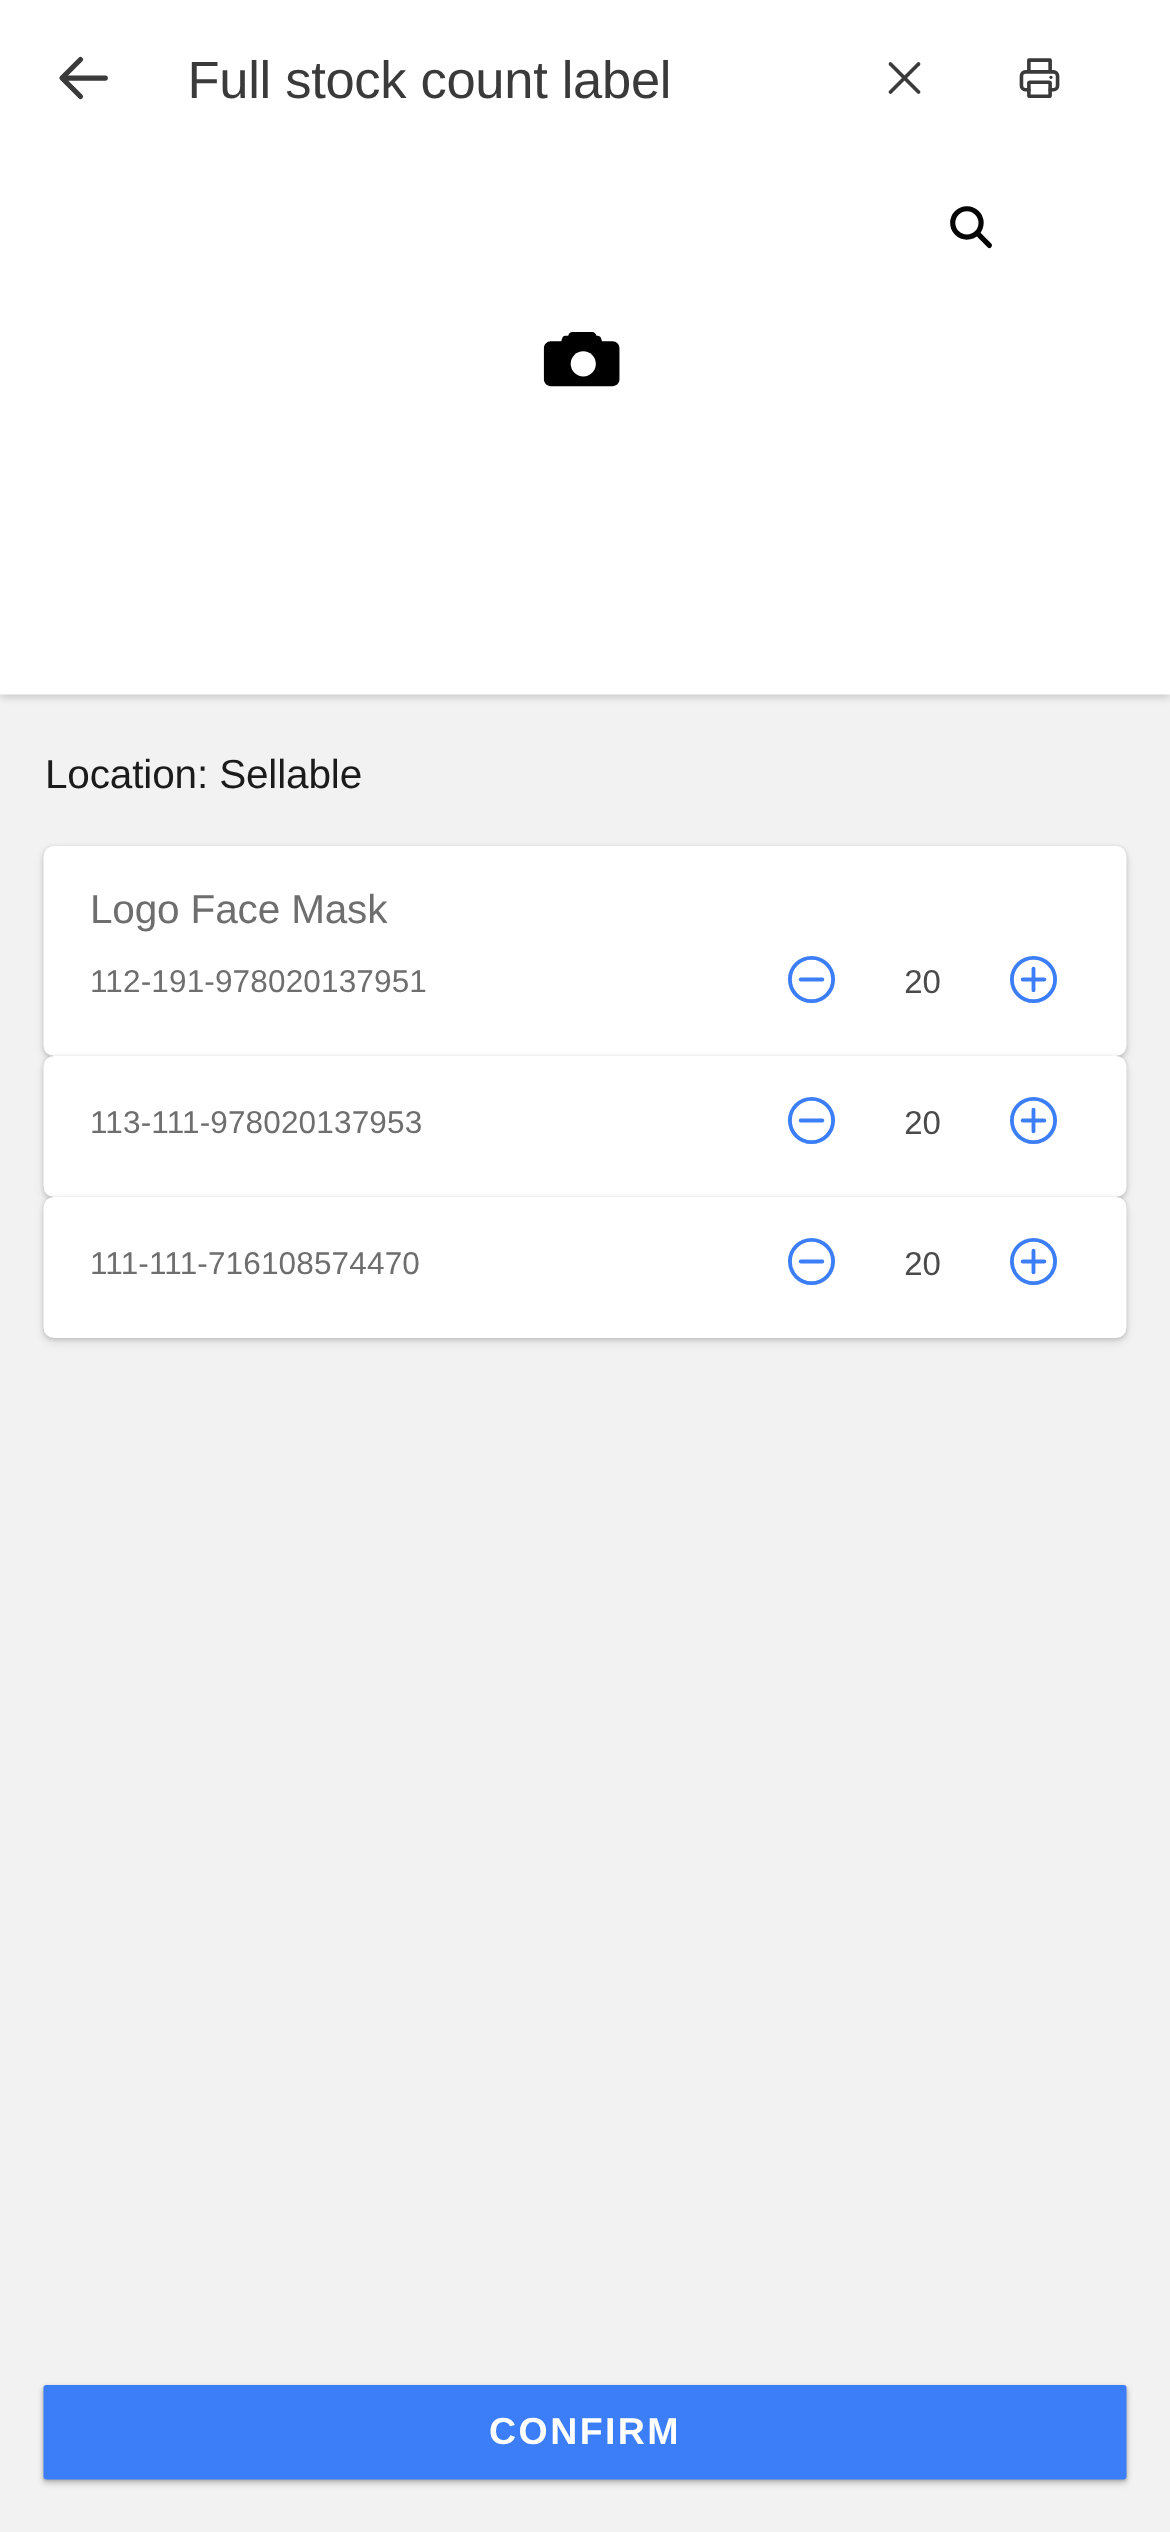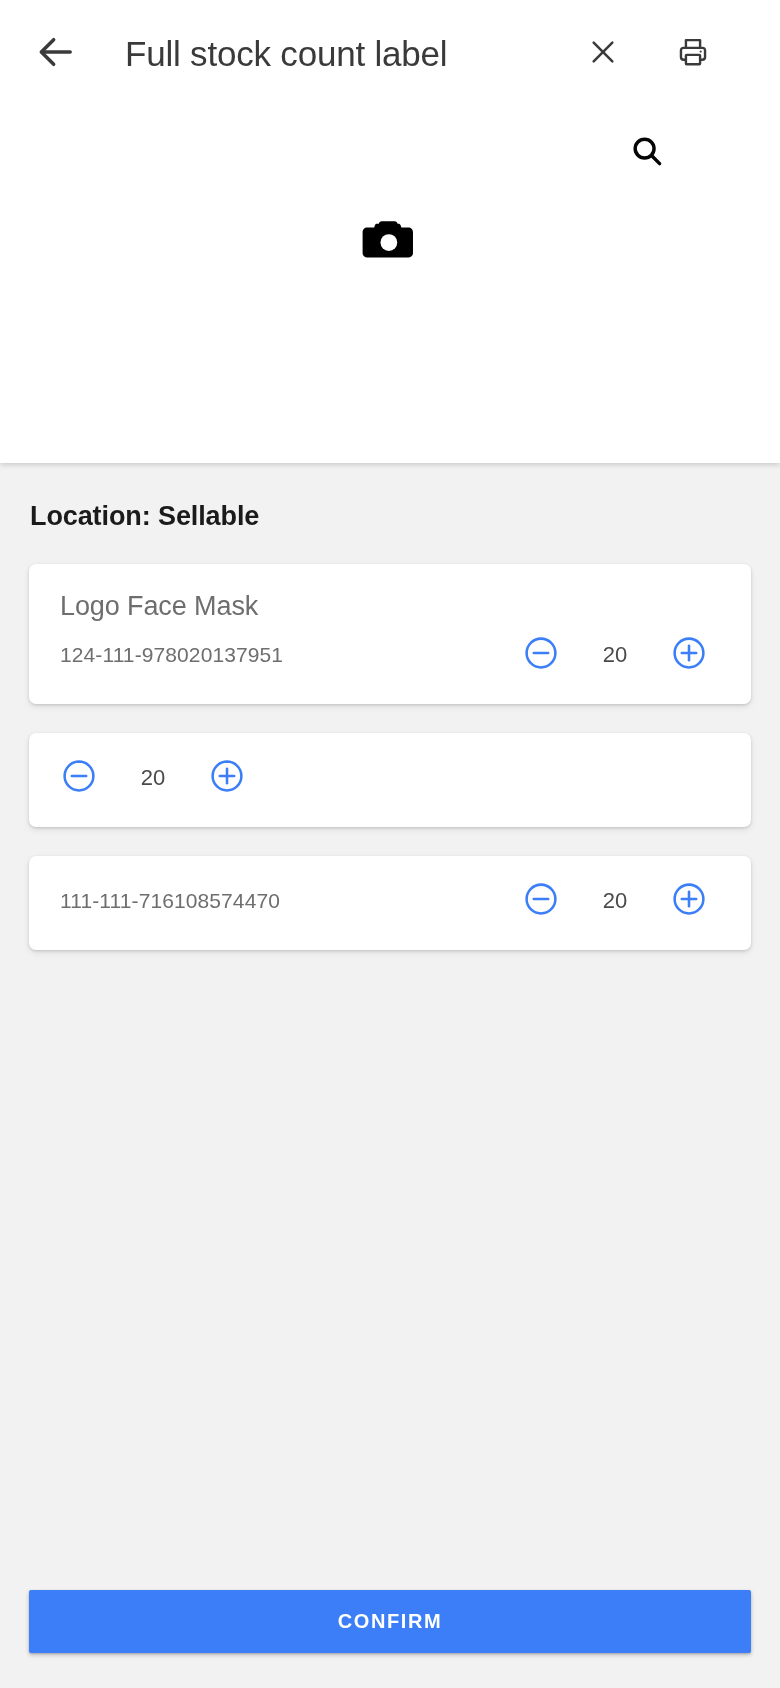--- a/index.html
+++ b/index.html
@@ -111,36 +111,35 @@
   
   .content {
     flex: 1 1 auto;
     background: #f2f2f2;
     position: relative;
     overflow: hidden;
   }
 
   .location-heading {
     font-size: 27px;
-    font-weight: bold;
+    font-weight: normal;
     color: #1b1b1b;
     padding: 38px 0 0 30px;
     letter-spacing: -0.1px;
   }
 
   .card-list {
     padding: 32px 29px 0 29px;
   }
 
   .product-card {
     background: #ffffff;
     border-radius: 7px;
     box-shadow: 0 1px 3px rgba(0,0,0,0.15), 0 3px 7px rgba(0,0,0,0.08);
     padding: 26px 31px 30px 31px;
-    margin-bottom: 29px;
     box-sizing: border-box;
   }
 
   .product-name {
     font-size: 27px;
     color: #6e6e6e;
     line-height: 1.2;
     margin-bottom: 14px;
     letter-spacing: -0.1px;
   }
@@ -195,21 +194,21 @@
 
   .confirm-btn {
     display: block;
     width: 100%;
     height: 63px;
     background: #3b7ef7;
     color: #ffffff;
     border: none;
     border-radius: 2px;
     font-family: "Liberation Sans", sans-serif;
-    font-size: 20px;
+    font-size: 25px;
     font-weight: bold;
     letter-spacing: 1.6px;
     cursor: pointer;
     box-shadow: 0 2px 4px rgba(0,0,0,0.22), 0 1px 2px rgba(0,0,0,0.14);
   }
 </style>
 </head>
 <body>
 
 <div class="screen">
@@ -283,21 +282,21 @@
 
   <div class="content">
 
     <div class="location-heading">Location: Sellable</div>
 
     <div class="card-list">
 
       <div class="product-card">
         <div class="product-name">Logo Face Mask</div>
         <div class="product-row">
-          <div class="product-sku">124-111-978020137951</div>
+          <div class="product-sku">112-191-978020137951</div>
           <div class="stepper">
             <div class="stepper-btn">
               <span>
                 <svg width="36" height="36" viewBox="0 0 24 24" fill="none" stroke="#3b7ef7" stroke-width="1.7" stroke-linecap="round">
                   <circle cx="12" cy="12" r="9.6"></circle>
                   <line x1="7.2" y1="12" x2="16.8" y2="12"></line>
                 </svg>
               </span>
             </div>
             <div class="stepper-value">20</div>
@@ -309,20 +308,21 @@
                   <line x1="12" y1="7.2" x2="12" y2="16.8"></line>
                 </svg>
               </span>
             </div>
           </div>
         </div>
       </div>
 
       <div class="product-card">
         <div class="product-row">
+          <div class="product-sku">113-111-978020137953</div>
           <div class="stepper">
             <div class="stepper-btn">
               <span>
                 <svg width="36" height="36" viewBox="0 0 24 24" fill="none" stroke="#3b7ef7" stroke-width="1.7" stroke-linecap="round">
                   <circle cx="12" cy="12" r="9.6"></circle>
                   <line x1="7.2" y1="12" x2="16.8" y2="12"></line>
                 </svg>
               </span>
             </div>
             <div class="stepper-value">20</div>

